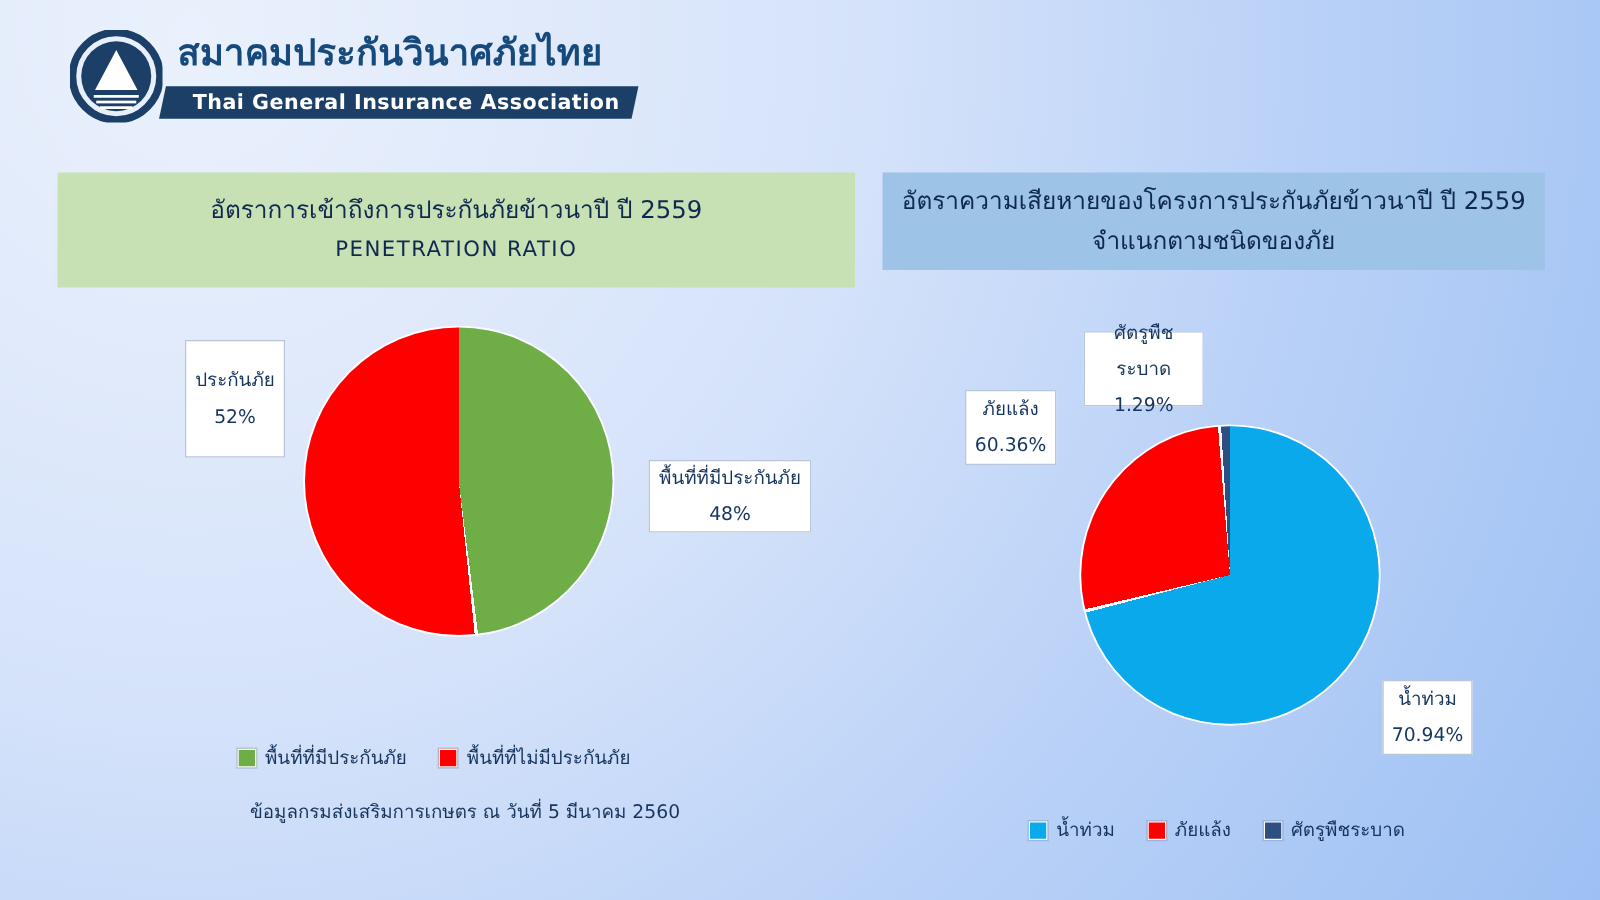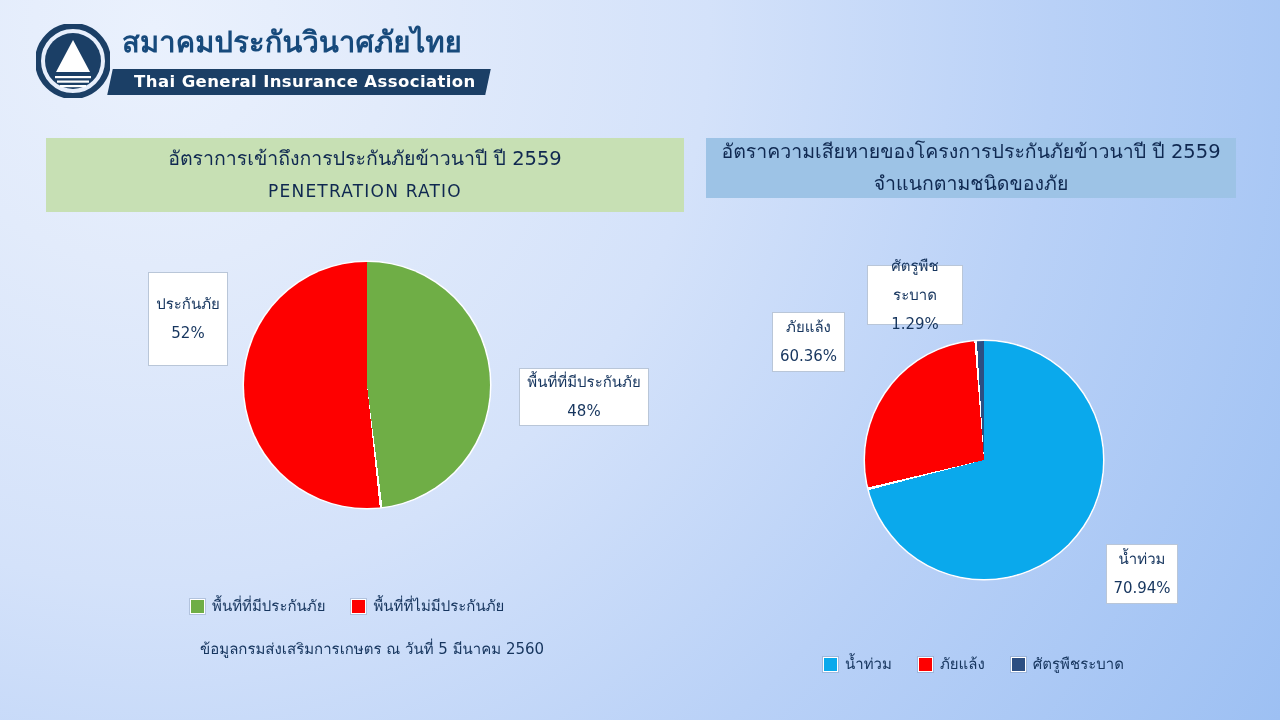--- a/index.html
+++ b/index.html
@@ -18,21 +18,21 @@
     width: 1280px;
     height: 720px;
     background:
       radial-gradient(circle at 12% 4%, #eaf1fd 0%, #e2ebfb 18%, #d4e2fa 42%, #b9d1f7 68%, #9dc0f3 100%);
     overflow: hidden;
   }
 
   
   .logo-wrap {
     position: absolute;
-    left: 36px;
+    left: 56px;
     top: 22px;
     width: 380px;
     height: 78px;
     text-decoration: underline;
   }
   .logo-mark {
     position: absolute;
     left: 0;
     top: 2px;
     width: 74px;
@@ -80,28 +80,28 @@
     color: #0f2850;
     font-family: "DejaVu Sans", sans-serif;
     font-size: 19.5px;
     line-height: 32px;
     text-align: center;
   }
   #title-left {
     left: 46px;
     top: 138px;
     width: 638px;
-    height: 74px;
+    height: 92px;
     background: #c7e0b4;
   }
   #title-right {
     left: 706px;
     top: 138px;
     width: 530px;
-    height: 60px;
+    height: 78px;
     background: #9dc3e6;
   }
   .title-line2-en {
     letter-spacing: 1.2px;
     font-size: 17px;
   }
 
   
   .pie {
     position: absolute;

